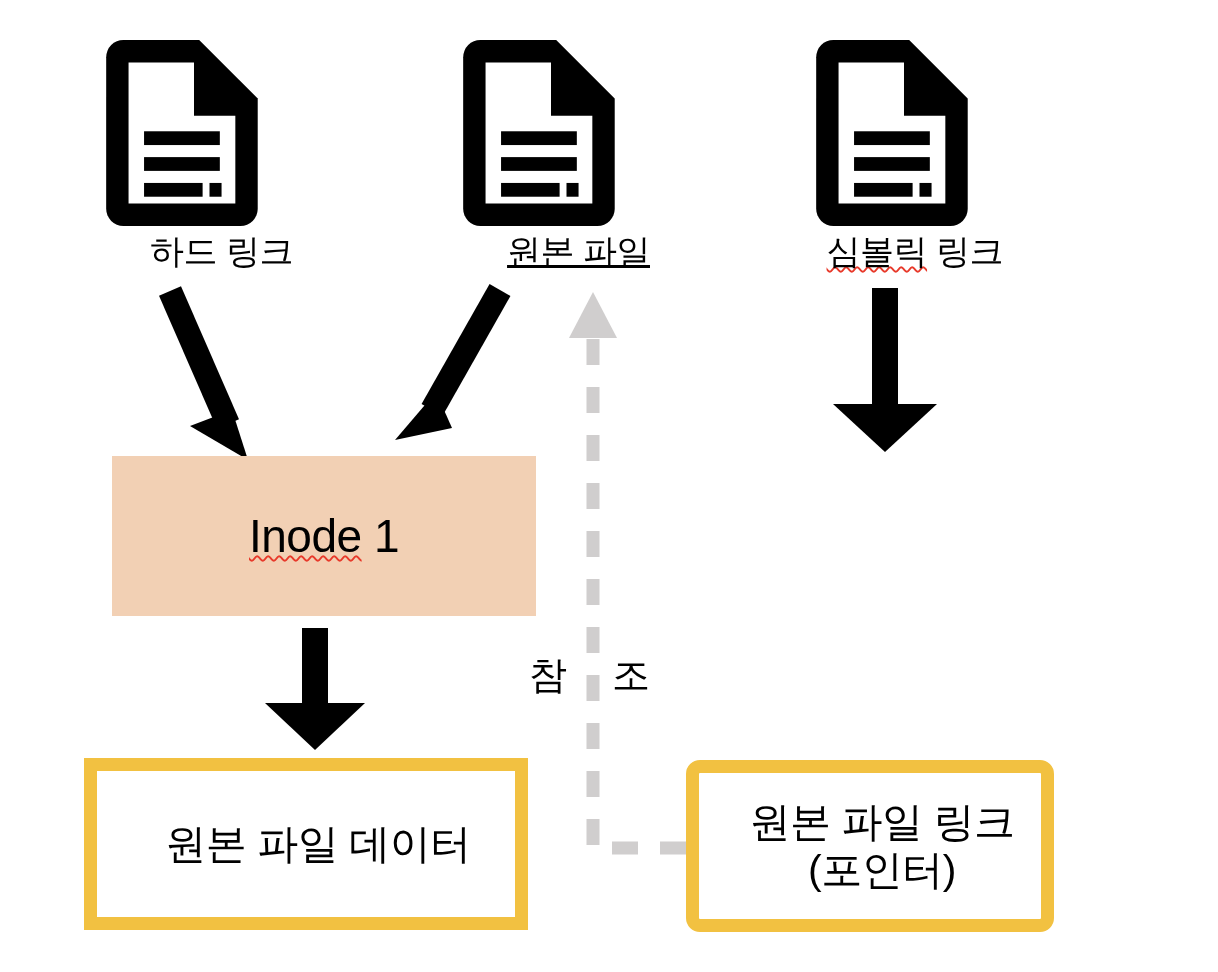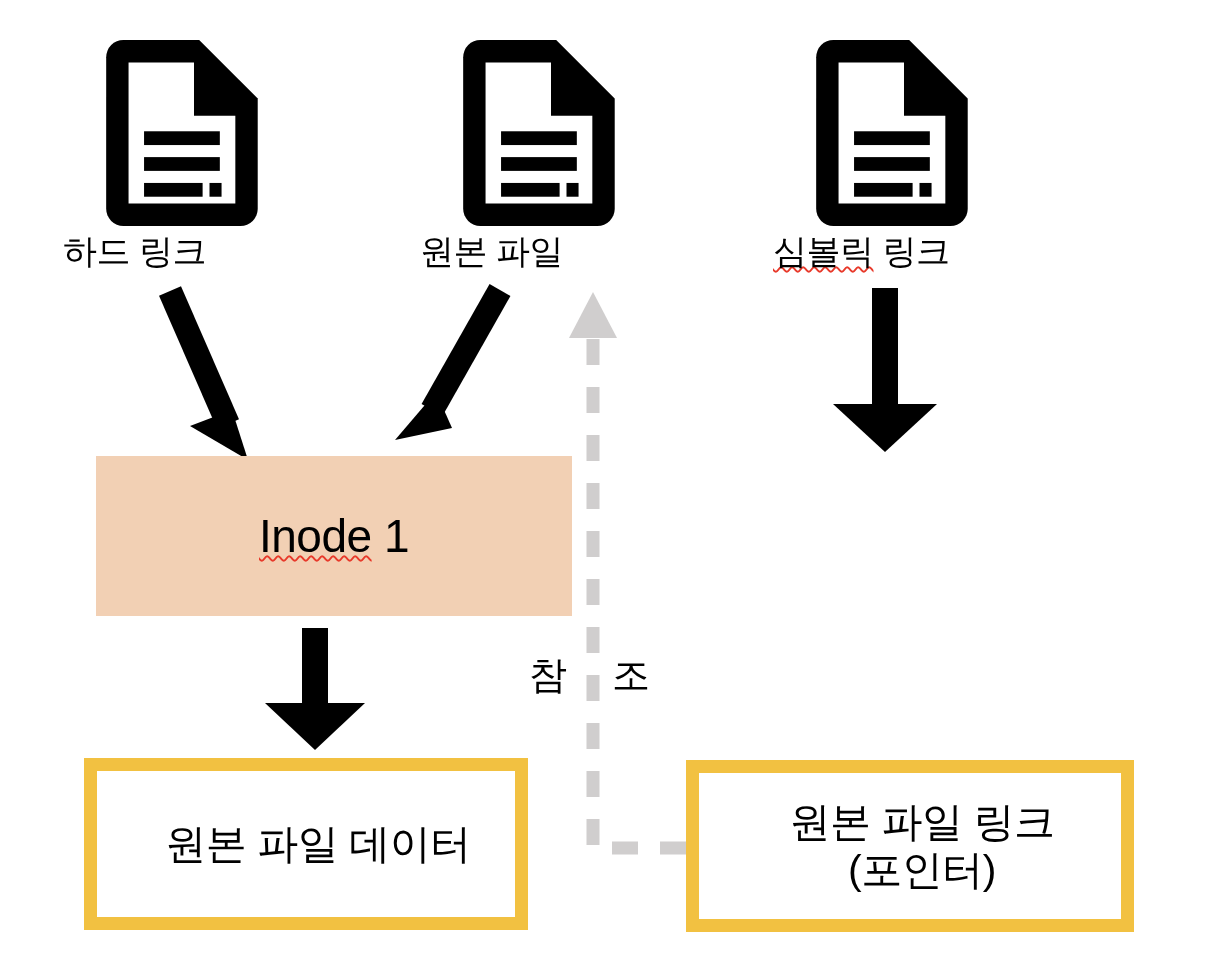--- a/index.html
+++ b/index.html
@@ -15,21 +15,21 @@
     width: 1218px;
     height: 972px;
     background: #ffffff;
     overflow: hidden;
   }
 
   
   .doc-group {
     position: absolute;
     width: 230px;
-    text-align: left;
+    text-align: right;
   }
   .doc-icon {
     width: 175px;
     height: 186px;
     margin: 0 auto;
     display: block;
   }
   .doc-label {
     font-size: 34px;
     color: #000000;
@@ -134,21 +134,21 @@
       <path d="M8 10 A10 10 0 0 1 18 0 L62 0 L96 34 L96 98 A10 10 0 0 1 86 108 L18 108 A10 10 0 0 1 8 98 Z" fill="#000000"></path>
       <path d="M21 13 L59 13 L59 44 L83 44 L83 95 L21 95 Z" fill="#ffffff"></path>
       <rect x="30" y="53" width="44" height="8" fill="#000000"></rect>
       <rect x="30" y="68" width="44" height="8" fill="#000000"></rect>
       <rect x="30" y="83" width="34" height="8" fill="#000000"></rect>
       <rect x="68" y="83" width="7" height="8" fill="#000000"></rect>
     </svg>
     <div class="doc-label">하드 링크</div>
   </div>
 
-  <div class="doc-group" style="left:420px; top:40px;">
+  <div class="doc-group" style="left:420px; top:40px;text-decoration:underline;">
     <svg class="doc-icon" viewBox="0 0 100 108">
       <path d="M8 10 A10 10 0 0 1 18 0 L62 0 L96 34 L96 98 A10 10 0 0 1 86 108 L18 108 A10 10 0 0 1 8 98 Z" fill="#000000"></path>
       <path d="M21 13 L59 13 L59 44 L83 44 L83 95 L21 95 Z" fill="#ffffff"></path>
       <rect x="30" y="53" width="44" height="8" fill="#000000"></rect>
       <rect x="30" y="68" width="44" height="8" fill="#000000"></rect>
       <rect x="30" y="83" width="34" height="8" fill="#000000"></rect>
       <rect x="68" y="83" width="7" height="8" fill="#000000"></rect>
     </svg>
     <div class="doc-label">원본 파일</div>
   </div>
@@ -160,34 +160,34 @@
       <rect x="30" y="53" width="44" height="8" fill="#000000"></rect>
       <rect x="30" y="68" width="44" height="8" fill="#000000"></rect>
       <rect x="30" y="83" width="34" height="8" fill="#000000"></rect>
       <rect x="68" y="83" width="7" height="8" fill="#000000"></rect>
     </svg>
     <div class="doc-label">
       <span class="sp-wrong">심볼릭</span><span> 링크</span>
     </div>
   </div>
 
-  <div class="inode-box" style="left:96px; top:456px; width:476px; height:160px;">
+  <div class="inode-box" style="left:112px; top:456px; width:424px; height:160px;">
     <div class="inode-label">
       <span class="sp-wrong">Inode</span><span> 1</span>
     </div>
   </div>
 
 
   <div class="ref-char" style="left:529px; top:656px;">참</div>
   <div class="ref-char" style="left:612px; top:656px;">조</div>
 
   <div class="data-box" style="left:84px; top:758px; width:444px; height:172px;">
     <div class="data-label">원본 파일 데이터</div>
   </div>
 
-  <div class="data-box" style="left:686px; top:760px; width:448px; height:172px;">
+  <div class="data-box" style="left:686px; top:760px; width:368px; height:172px;border-radius:14px;">
     <div class="data-label">
       <span>원본 파일 링크</span><br>
       <span>(포인터)</span>
     </div>
   </div>
 
 </div>
 
 </body></html>

